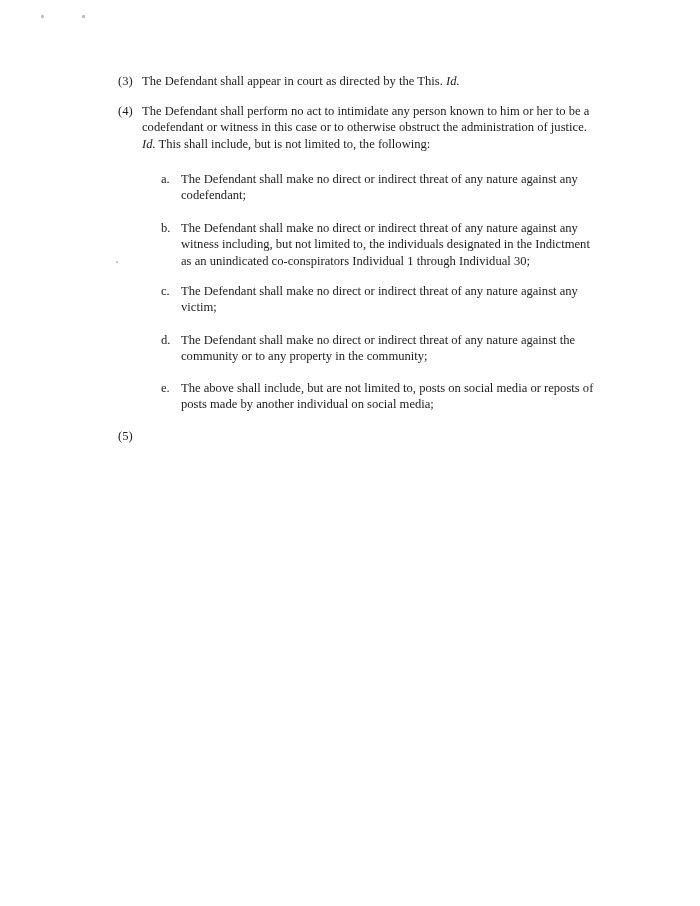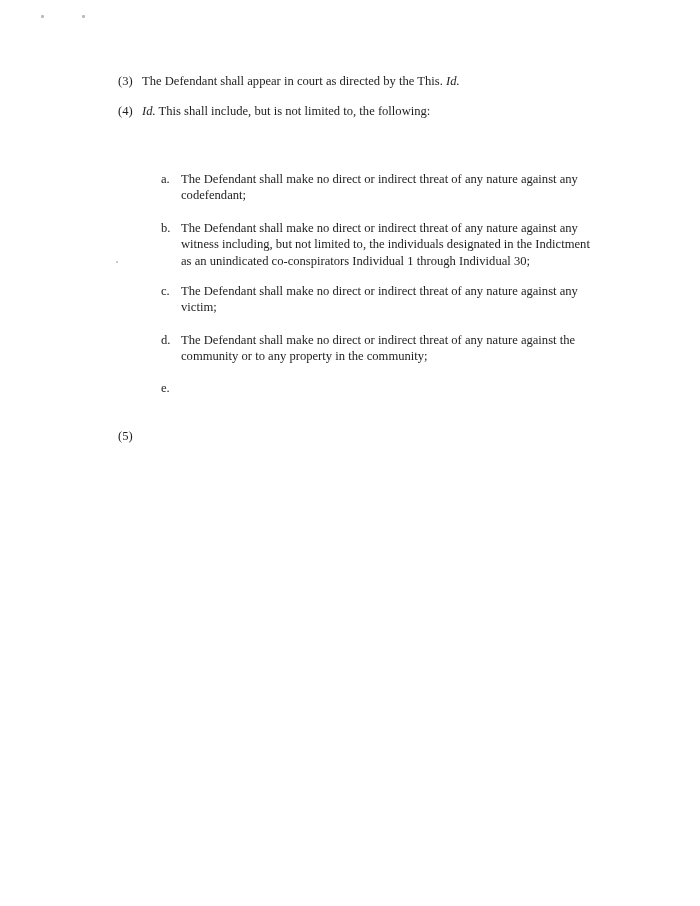--- a/index.html
+++ b/index.html
@@ -66,21 +66,23 @@
   <div class="speck" id="speck-2"></div>
   <div class="speck" id="speck-3"></div>
 
   <div class="item numbered" id="item-3">
     <span class="marker">(3)</span>
     <div class="body"><span>The Defendant shall appear in court as directed by the This. </span><i>Id.</i></div>
   </div>
 
   <div class="item numbered" id="item-4">
     <span class="marker">(4)</span>
-    <div class="body"><i>Id.</i><span> This shall include, but is not limited to, the following:</span></div>
+    <div class="body"><span>The Defendant shall perform no act to intimidate any person known to him or her to be a
+codefendant or witness in this case or to otherwise obstruct the administration of justice.
+</span><i>Id.</i><span> This shall include, but is not limited to, the following:</span></div>
   </div>
 
   <div class="item lettered" id="sub-a">
     <span class="marker">a.</span>
     <div class="body"><span>The Defendant shall make no direct or indirect threat of any nature against any
 codefendant;</span></div>
   </div>
 
   <div class="item lettered" id="sub-b">
     <span class="marker">b.</span>
@@ -96,19 +98,21 @@
   </div>
 
   <div class="item lettered" id="sub-d">
     <span class="marker">d.</span>
     <div class="body"><span>The Defendant shall make no direct or indirect threat of any nature against the
 community or to any property in the community;</span></div>
   </div>
 
   <div class="item lettered" id="sub-e">
     <span class="marker">e.</span>
+    <div class="body"><span>The above shall include, but are not limited to, posts on social media or reposts of
+posts made by another individual on social media;</span></div>
   </div>
 
   <div class="item numbered" id="item-5">
     <span class="marker">(5)</span>
   </div>
 
 </div>
 
 </body></html>

